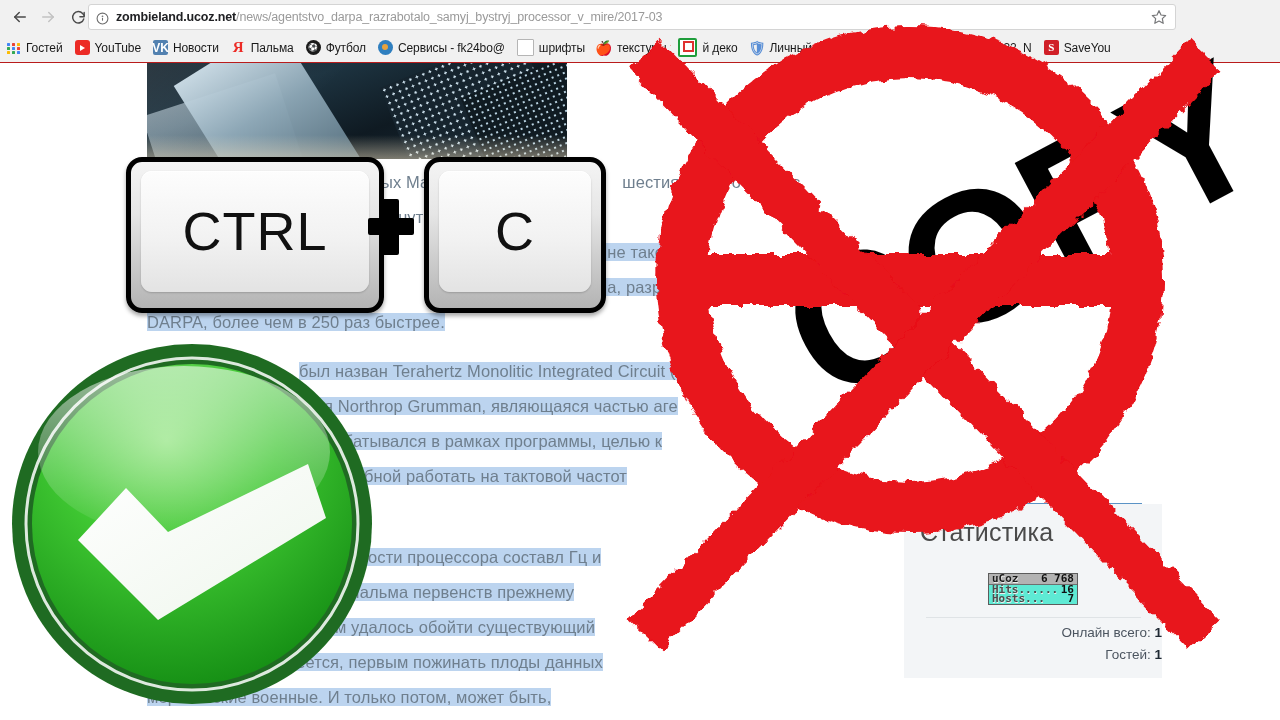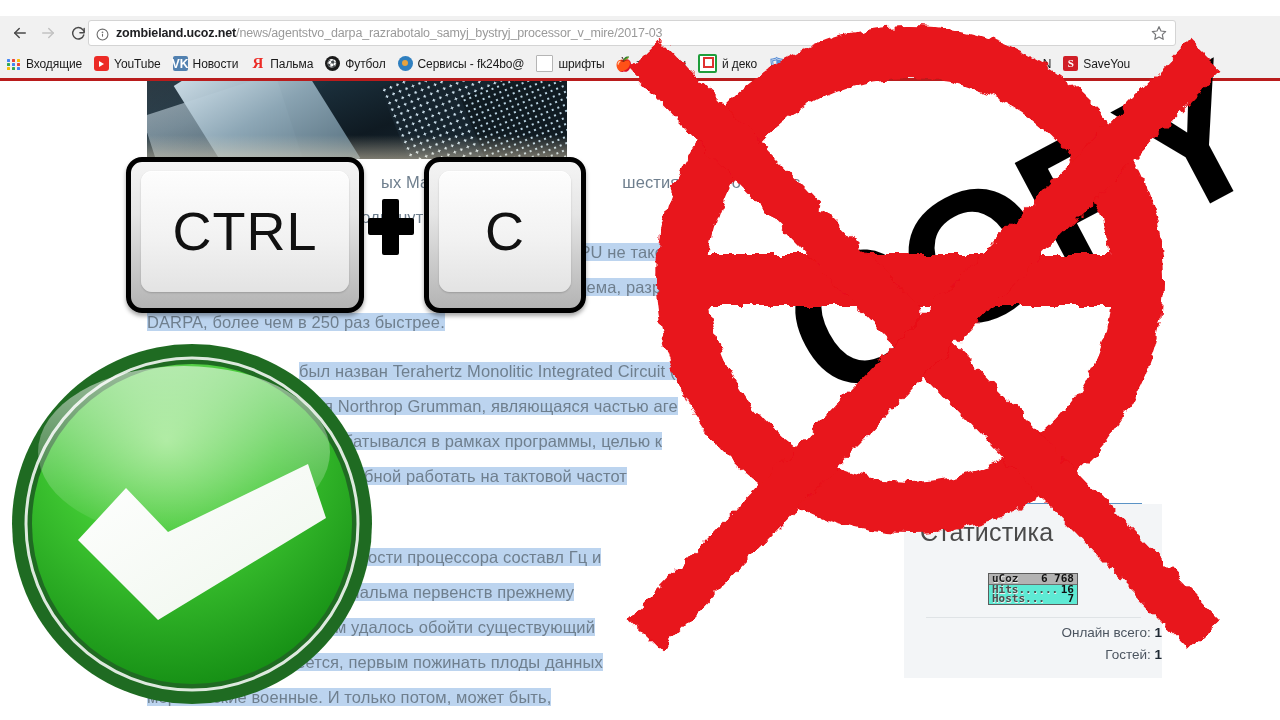--- a/index.html
+++ b/index.html
@@ -12,25 +12,25 @@
     height: 720px;
     overflow: hidden;
     position: relative;
     font-family: "Liberation Sans", sans-serif;
     -webkit-font-smoothing: antialiased;
   }
 
   
   .browser-chrome {
     position: absolute;
-    top: 16px; left: 0;
+    top: 0; left: 0;
     width: 1280px;
     height: 62px;
     background: #f1f1f1;
-    border-bottom: 3px solid #b91c1c;
+    border-bottom: 1px solid #b91c1c;
     z-index: 10;
   }
   .toolbar-row {
     position: absolute;
     top: 0; left: 0;
     width: 1280px;
     height: 34px;
     background: #f1f1f1;
     display: flex;
     align-items: center;
@@ -289,20 +289,21 @@
   
   .overlay { position: absolute; z-index: 40; }
 
   
   .keycap {
     position: absolute;
     background: linear-gradient(180deg, #f4f4f4 0%, #e6e6e6 35%, #c9c9c9 72%, #b4b4b4 100%);
     border: 5px solid #000;
     border-radius: 16px;
     box-shadow: 0 3px 4px rgba(0,0,0,.35);
+    padding-left: 20px;
   }
   .keycap .inner {
     position: absolute;
     left: 10px; right: 10px; top: 9px; bottom: 16px;
     border-radius: 11px;
     background: linear-gradient(180deg, #fdfdfd 0%, #f2f2f2 55%, #e3e3e3 100%);
     box-shadow: inset 0 1px 0 #fff, 0 1px 2px rgba(0,0,0,.18);
     display: flex;
     align-items: center;
     justify-content: center;
@@ -425,21 +426,21 @@
         <i style="left:1px;top:3px;background:#4285f4"></i>
           <i style="left:6px;top:3px;background:#ea4335"></i>
           <i style="left:11px;top:3px;background:#fbbc05"></i>
         <i style="left:1px;top:7px;background:#34a853"></i>
           <i style="left:6px;top:7px;background:#4285f4"></i>
           <i style="left:11px;top:7px;background:#ea4335"></i>
         <i style="left:1px;top:11px;background:#fbbc05"></i>
           <i style="left:6px;top:11px;background:#34a853"></i>
           <i style="left:11px;top:11px;background:#4285f4"></i>
       </span>
-      <span class="bm-label">Входящие</span>
+      <span class="bm-label">Гостей</span>
     </div>
 
     <div class="bm">
       <span class="bm-ico ico-yt"></span>
       <span class="bm-label">YouTube</span>
     </div>
 
     <div class="bm">
       <span class="bm-ico ico-vk">VK</span>
       <span class="bm-label">Новости</span>

